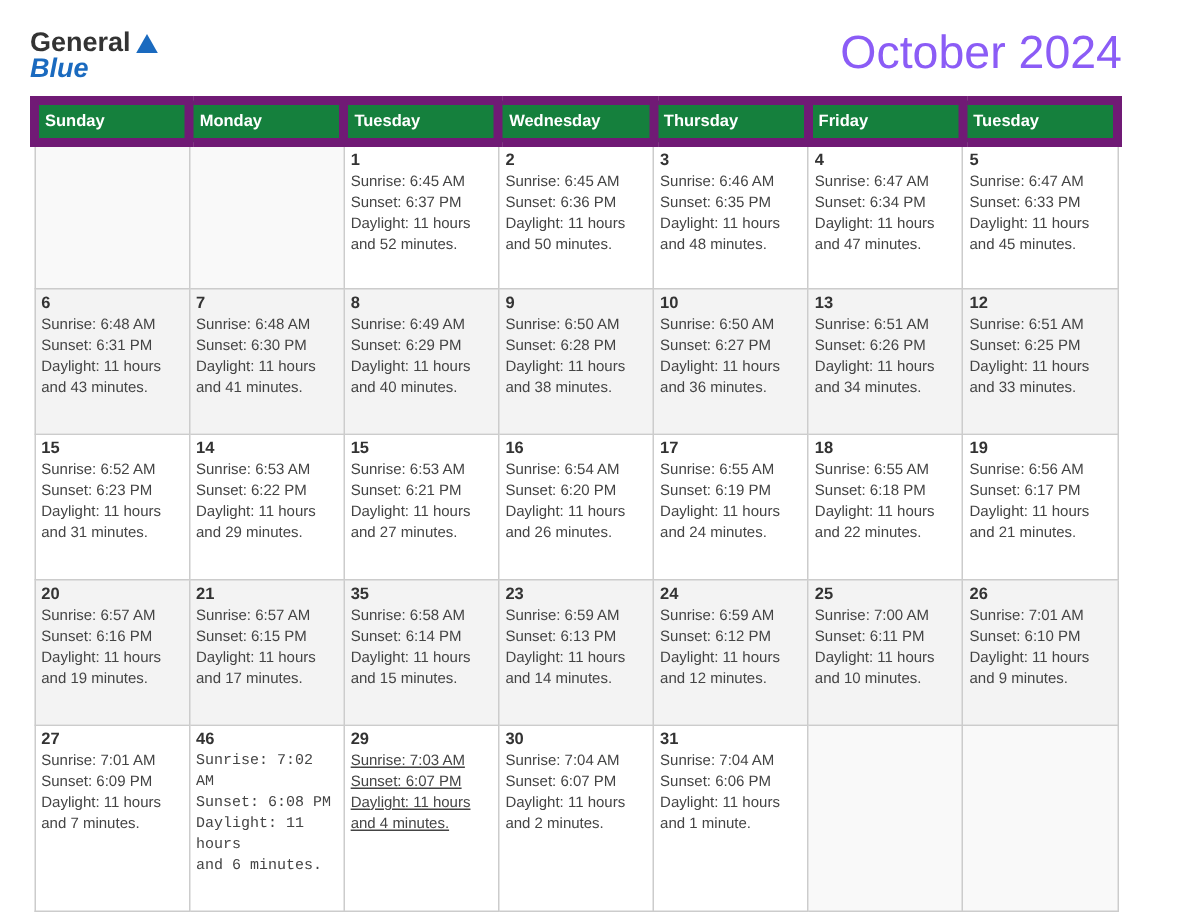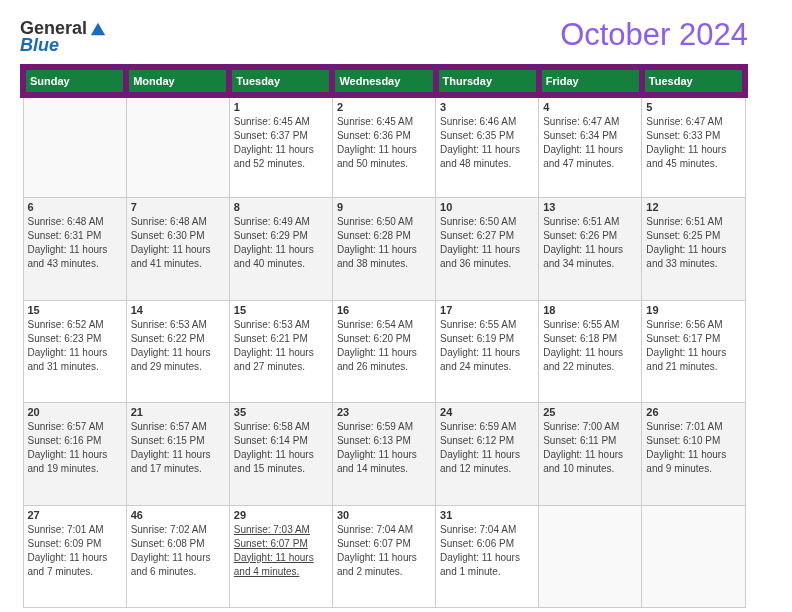--- a/index.html
+++ b/index.html
@@ -326,21 +326,21 @@
         <tr>
           <td>
             <span class="day-num">27</span>
             <div class="day-info" style="white-space: pre-line;">Sunrise: 7:01 AM
 Sunset: 6:09 PM
 Daylight: 11 hours
 and 7 minutes.</div>
           </td>
           <td>
             <span class="day-num">46</span>
-            <div class="day-info" style="white-space: pre-line;">Sunrise: 7:02 AM
+            <div class="day-info" style="white-space: pre-line; font-family: Liberation Mono, monospace;">Sunrise: 7:02 AM
 Sunset: 6:08 PM
 Daylight: 11 hours
 and 6 minutes.</div>
           </td>
           <td>
             <span class="day-num">29</span>
             <div class="day-info" style="white-space: pre-line; text-decoration: underline;">Sunrise: 7:03 AM
 Sunset: 6:07 PM
 Daylight: 11 hours
 and 4 minutes.</div>

